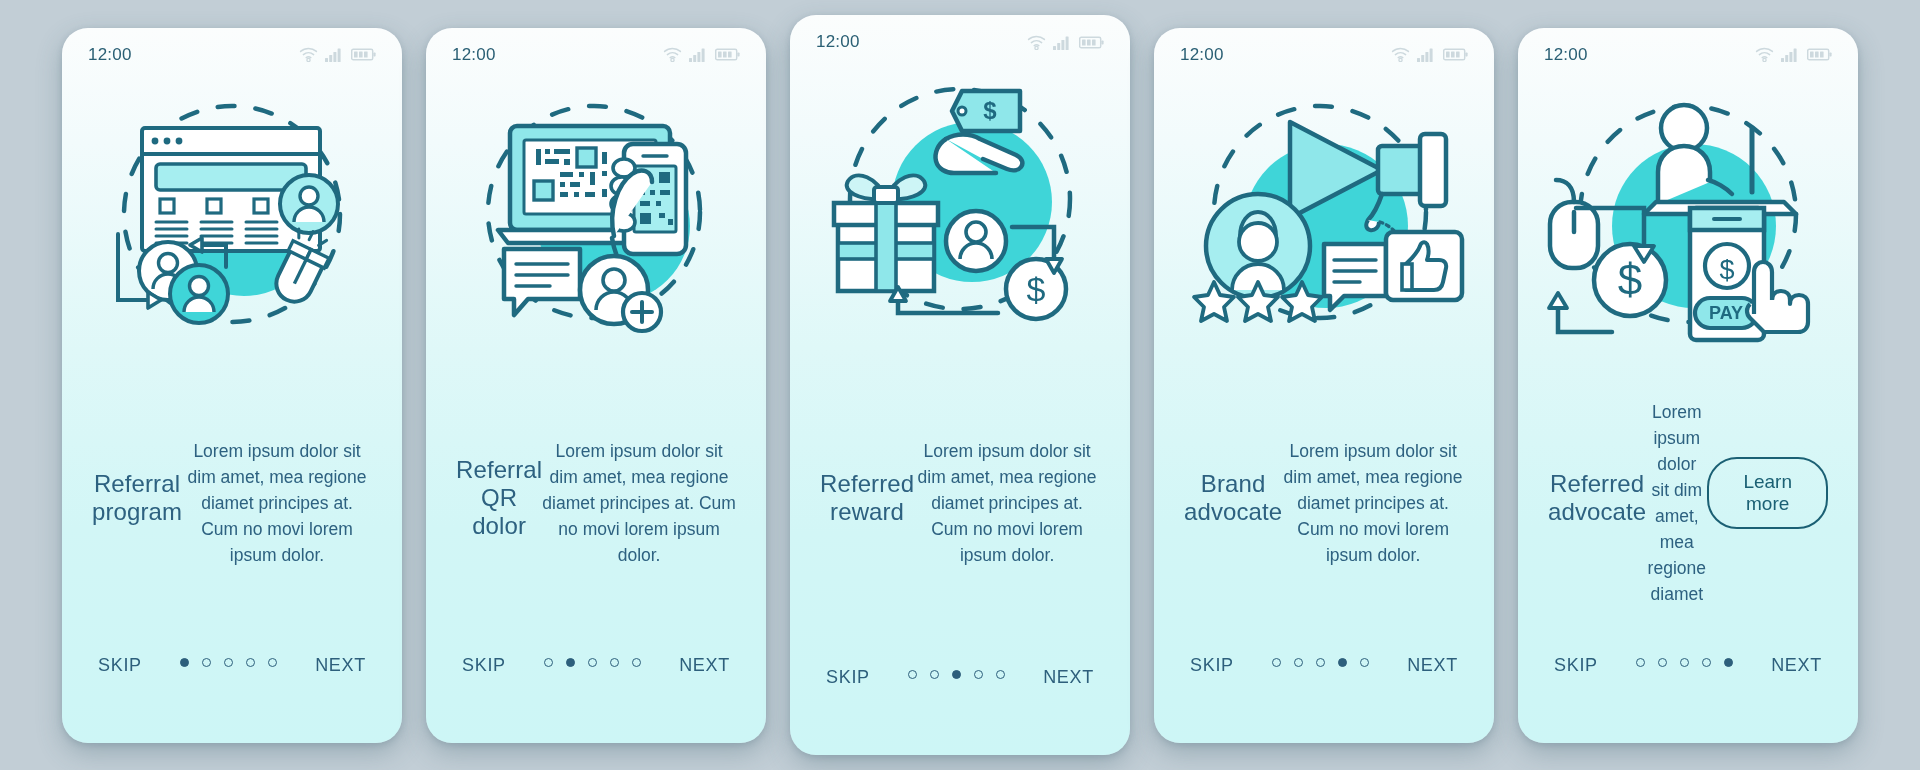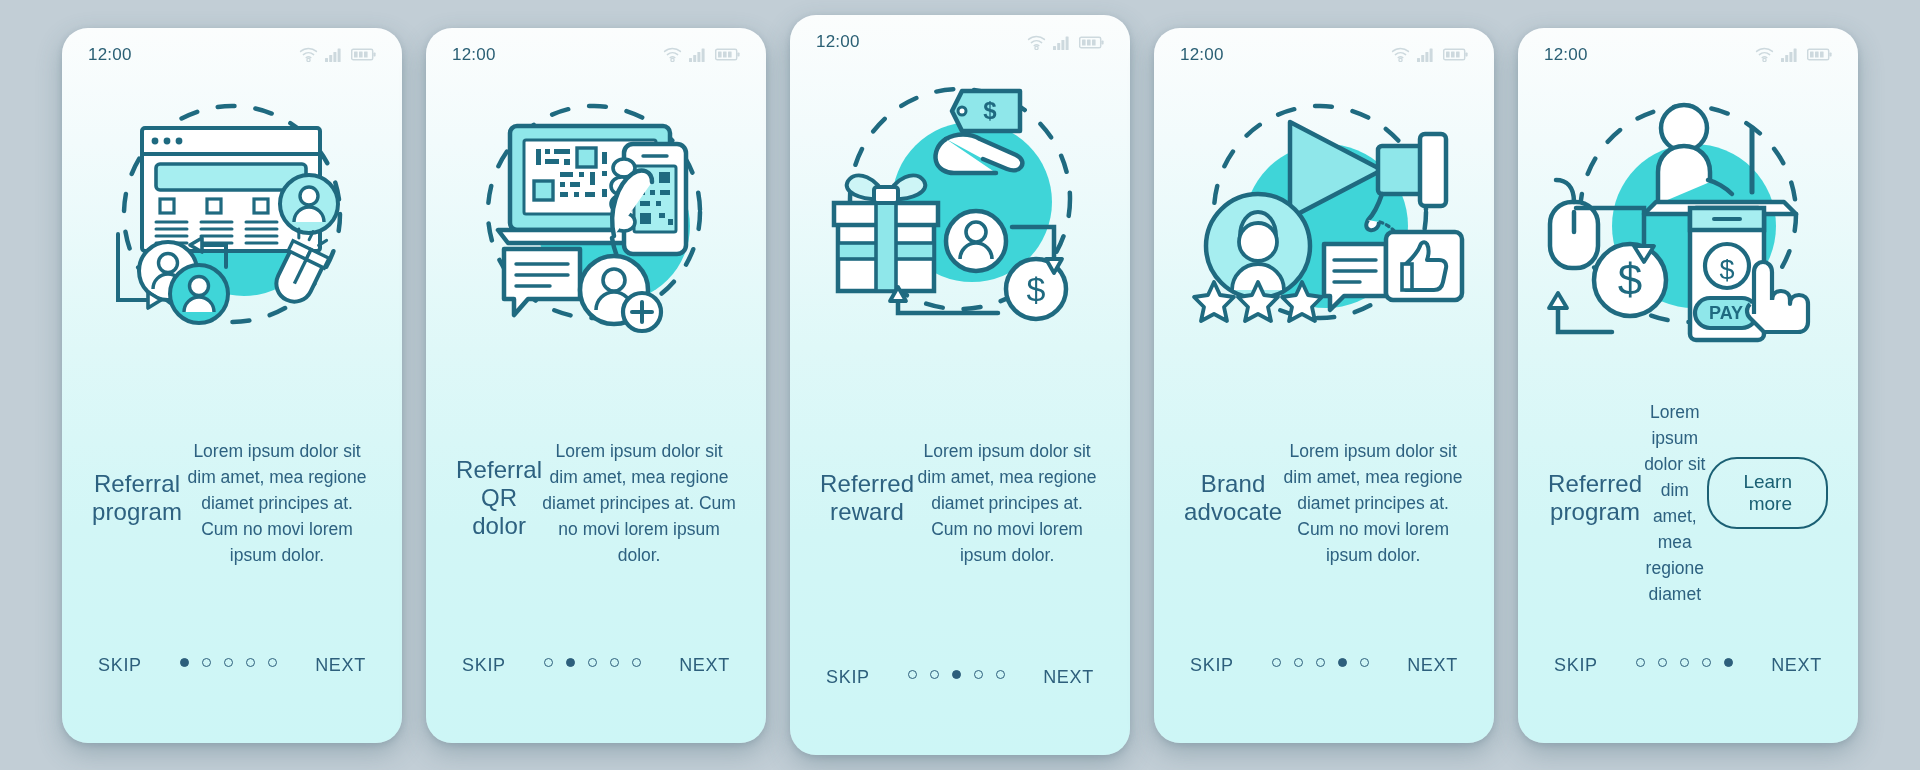--- a/index.html
+++ b/index.html
@@ -91,21 +91,20 @@
   .learn-more {
     display: inline-block;
     padding: 12px 34px;
     border: 2px solid #1b6074;
     border-radius: 30px;
     color: #1b6074;
     font-size: 19px;
     background: transparent;
     cursor: pointer;
     font-family: inherit;
-    text-align: right;
   }
 
   
   .nav {
     flex: 0 0 auto;
     height: 108px;
     padding: 0 32px;
     display: flex;
     align-items: flex-start;
     padding-top: 18px;
@@ -678,21 +677,21 @@
         </g>
 
         <path d="M38 122h68v44" fill="none" stroke="#1f6a80" stroke-width="4.5" stroke-linecap="round"></path>
         <path d="M96 160l10 16 10-16z" fill="#ffffff" stroke="#1f6a80" stroke-width="3.8" stroke-linejoin="round"></path>
         <path d="M74 246H20v-30" fill="none" stroke="#1f6a80" stroke-width="4.5" stroke-linecap="round"></path>
         <path d="M11 222l9-15 9 15z" fill="#ffffff" stroke="#1f6a80" stroke-width="3.8" stroke-linejoin="round"></path>
       </svg>
     </div>
 
     <div class="copy">
-      <div class="title">Referred program</div>
+      <div class="title">Referred advocate</div>
       <div class="body">Lorem ipsum dolor sit dim amet, mea regione diamet</div>
       <button class="learn-more">Learn more</button>
     </div>
 
     <div class="nav">
       <button class="nav-btn">SKIP</button>
       <div class="dots">
         <span class="dot"></span>
         <span class="dot"></span>
         <span class="dot"></span>

